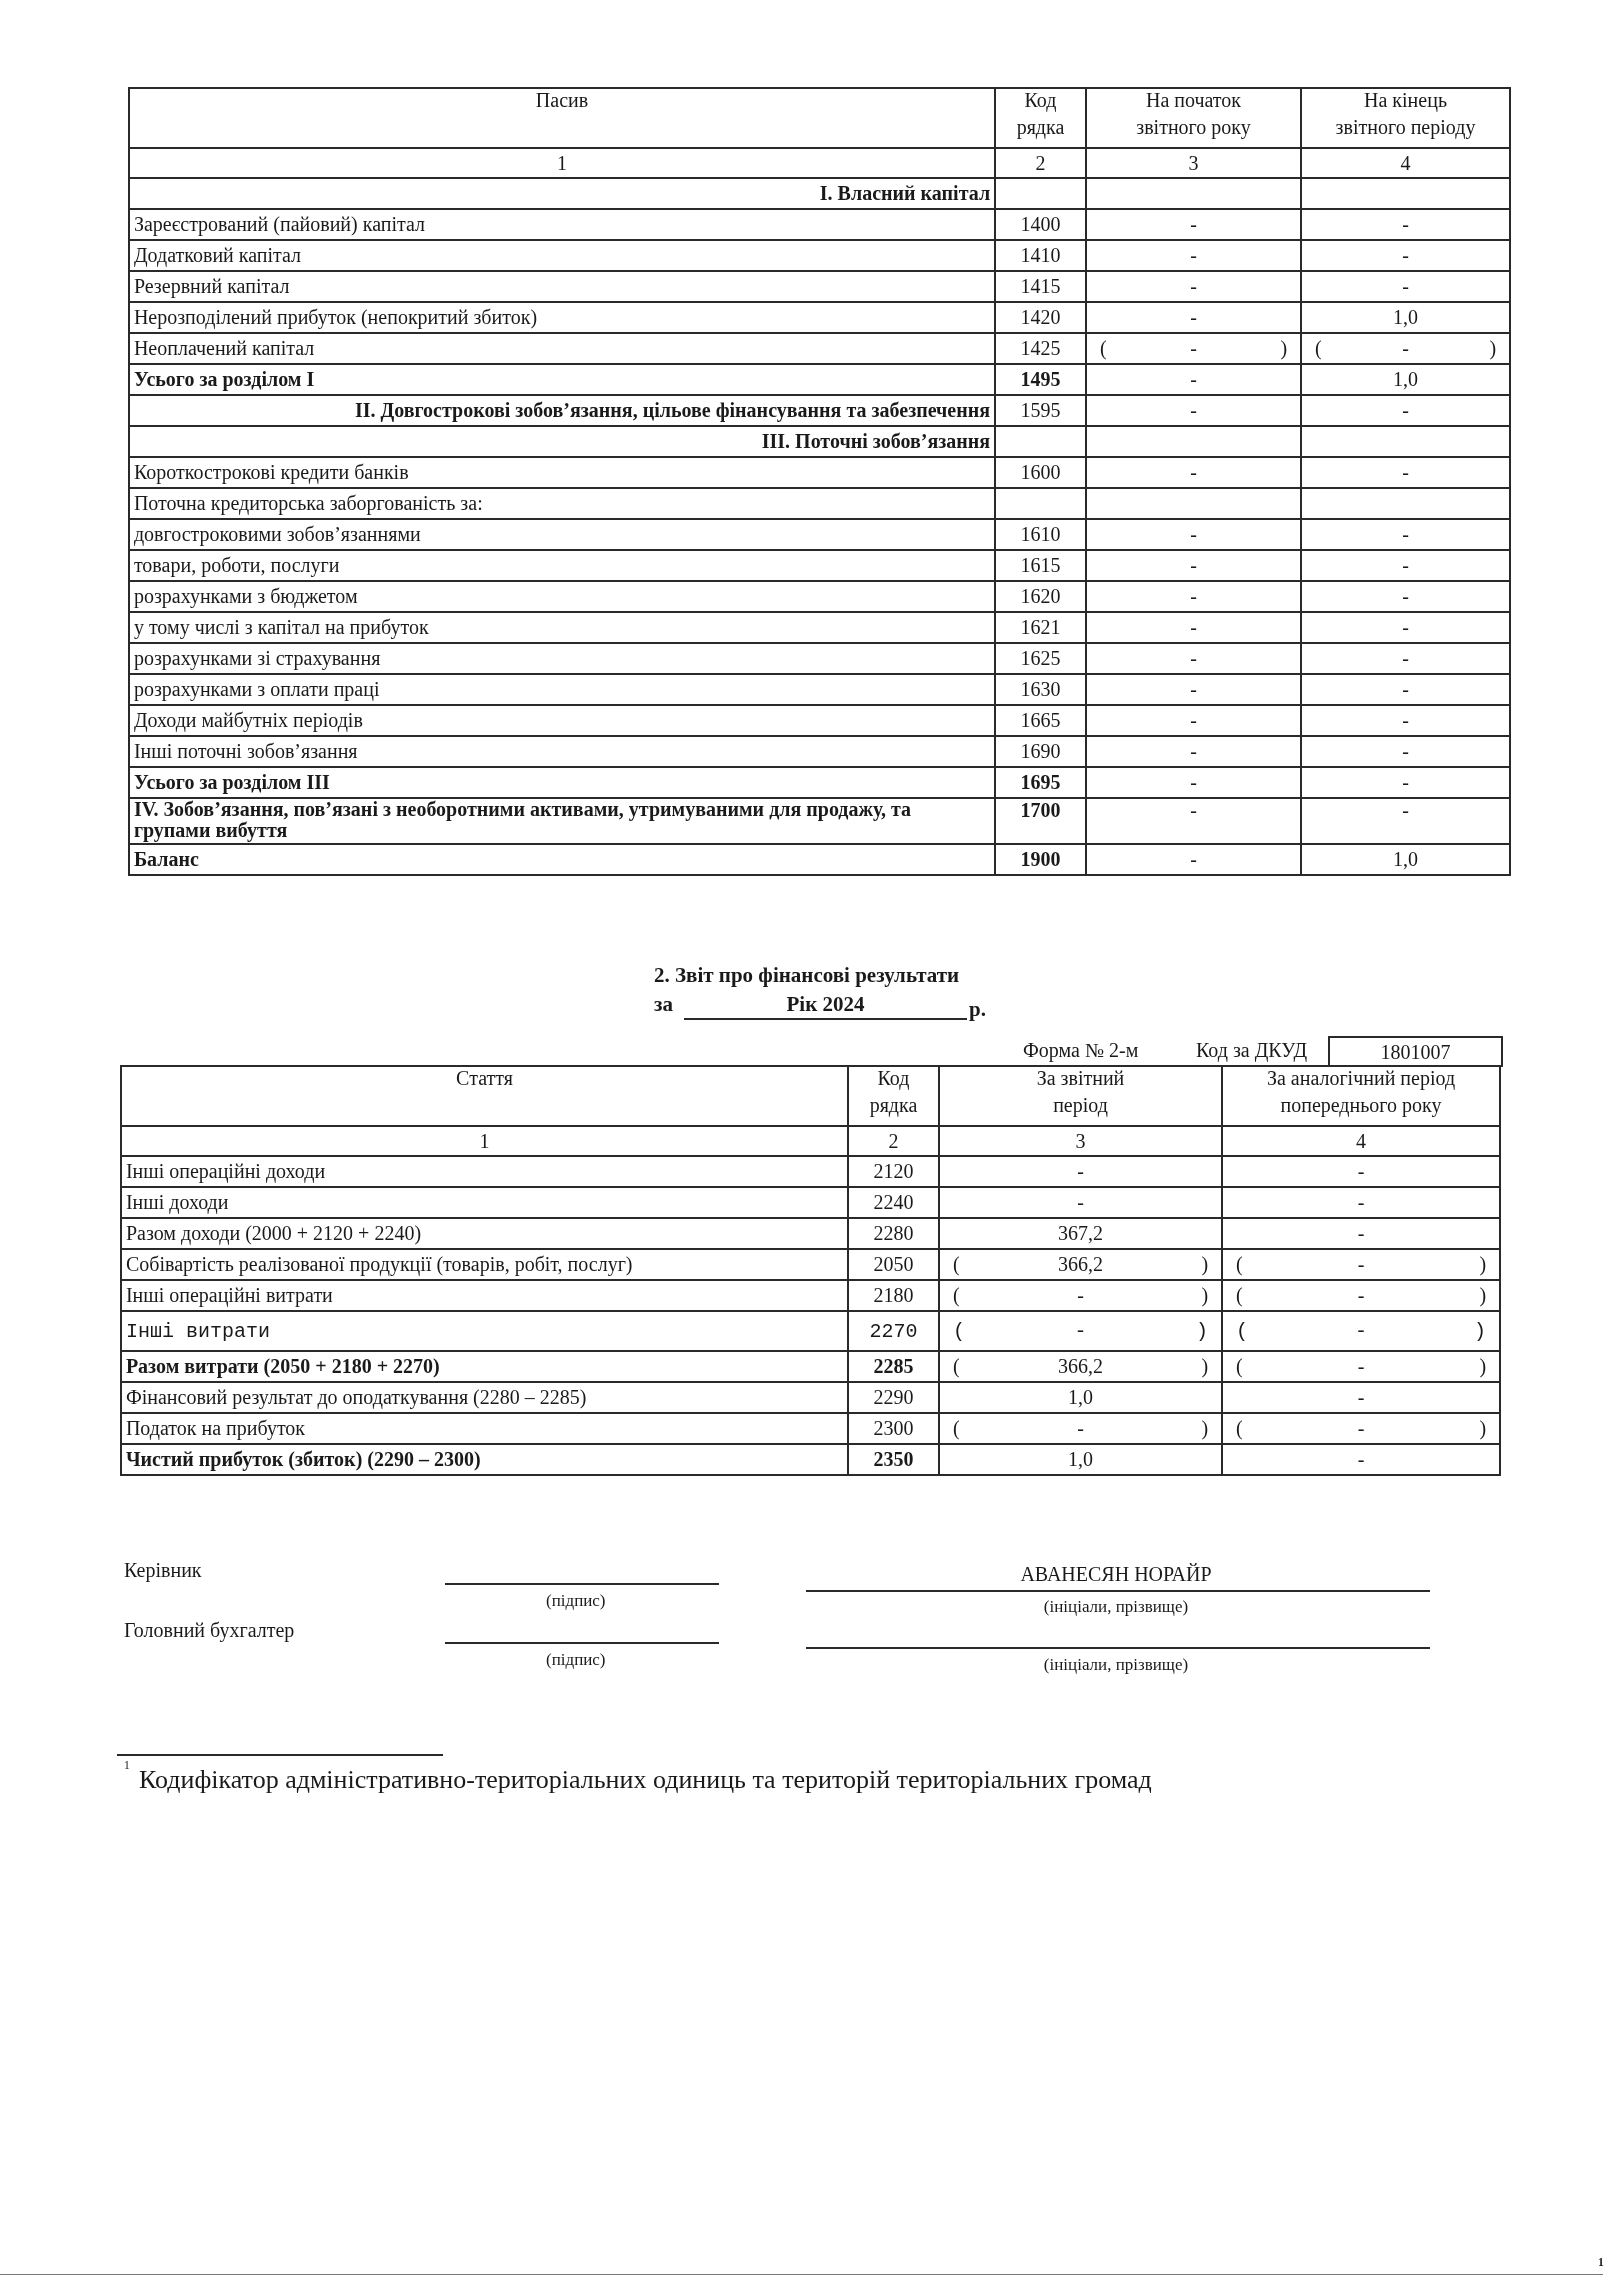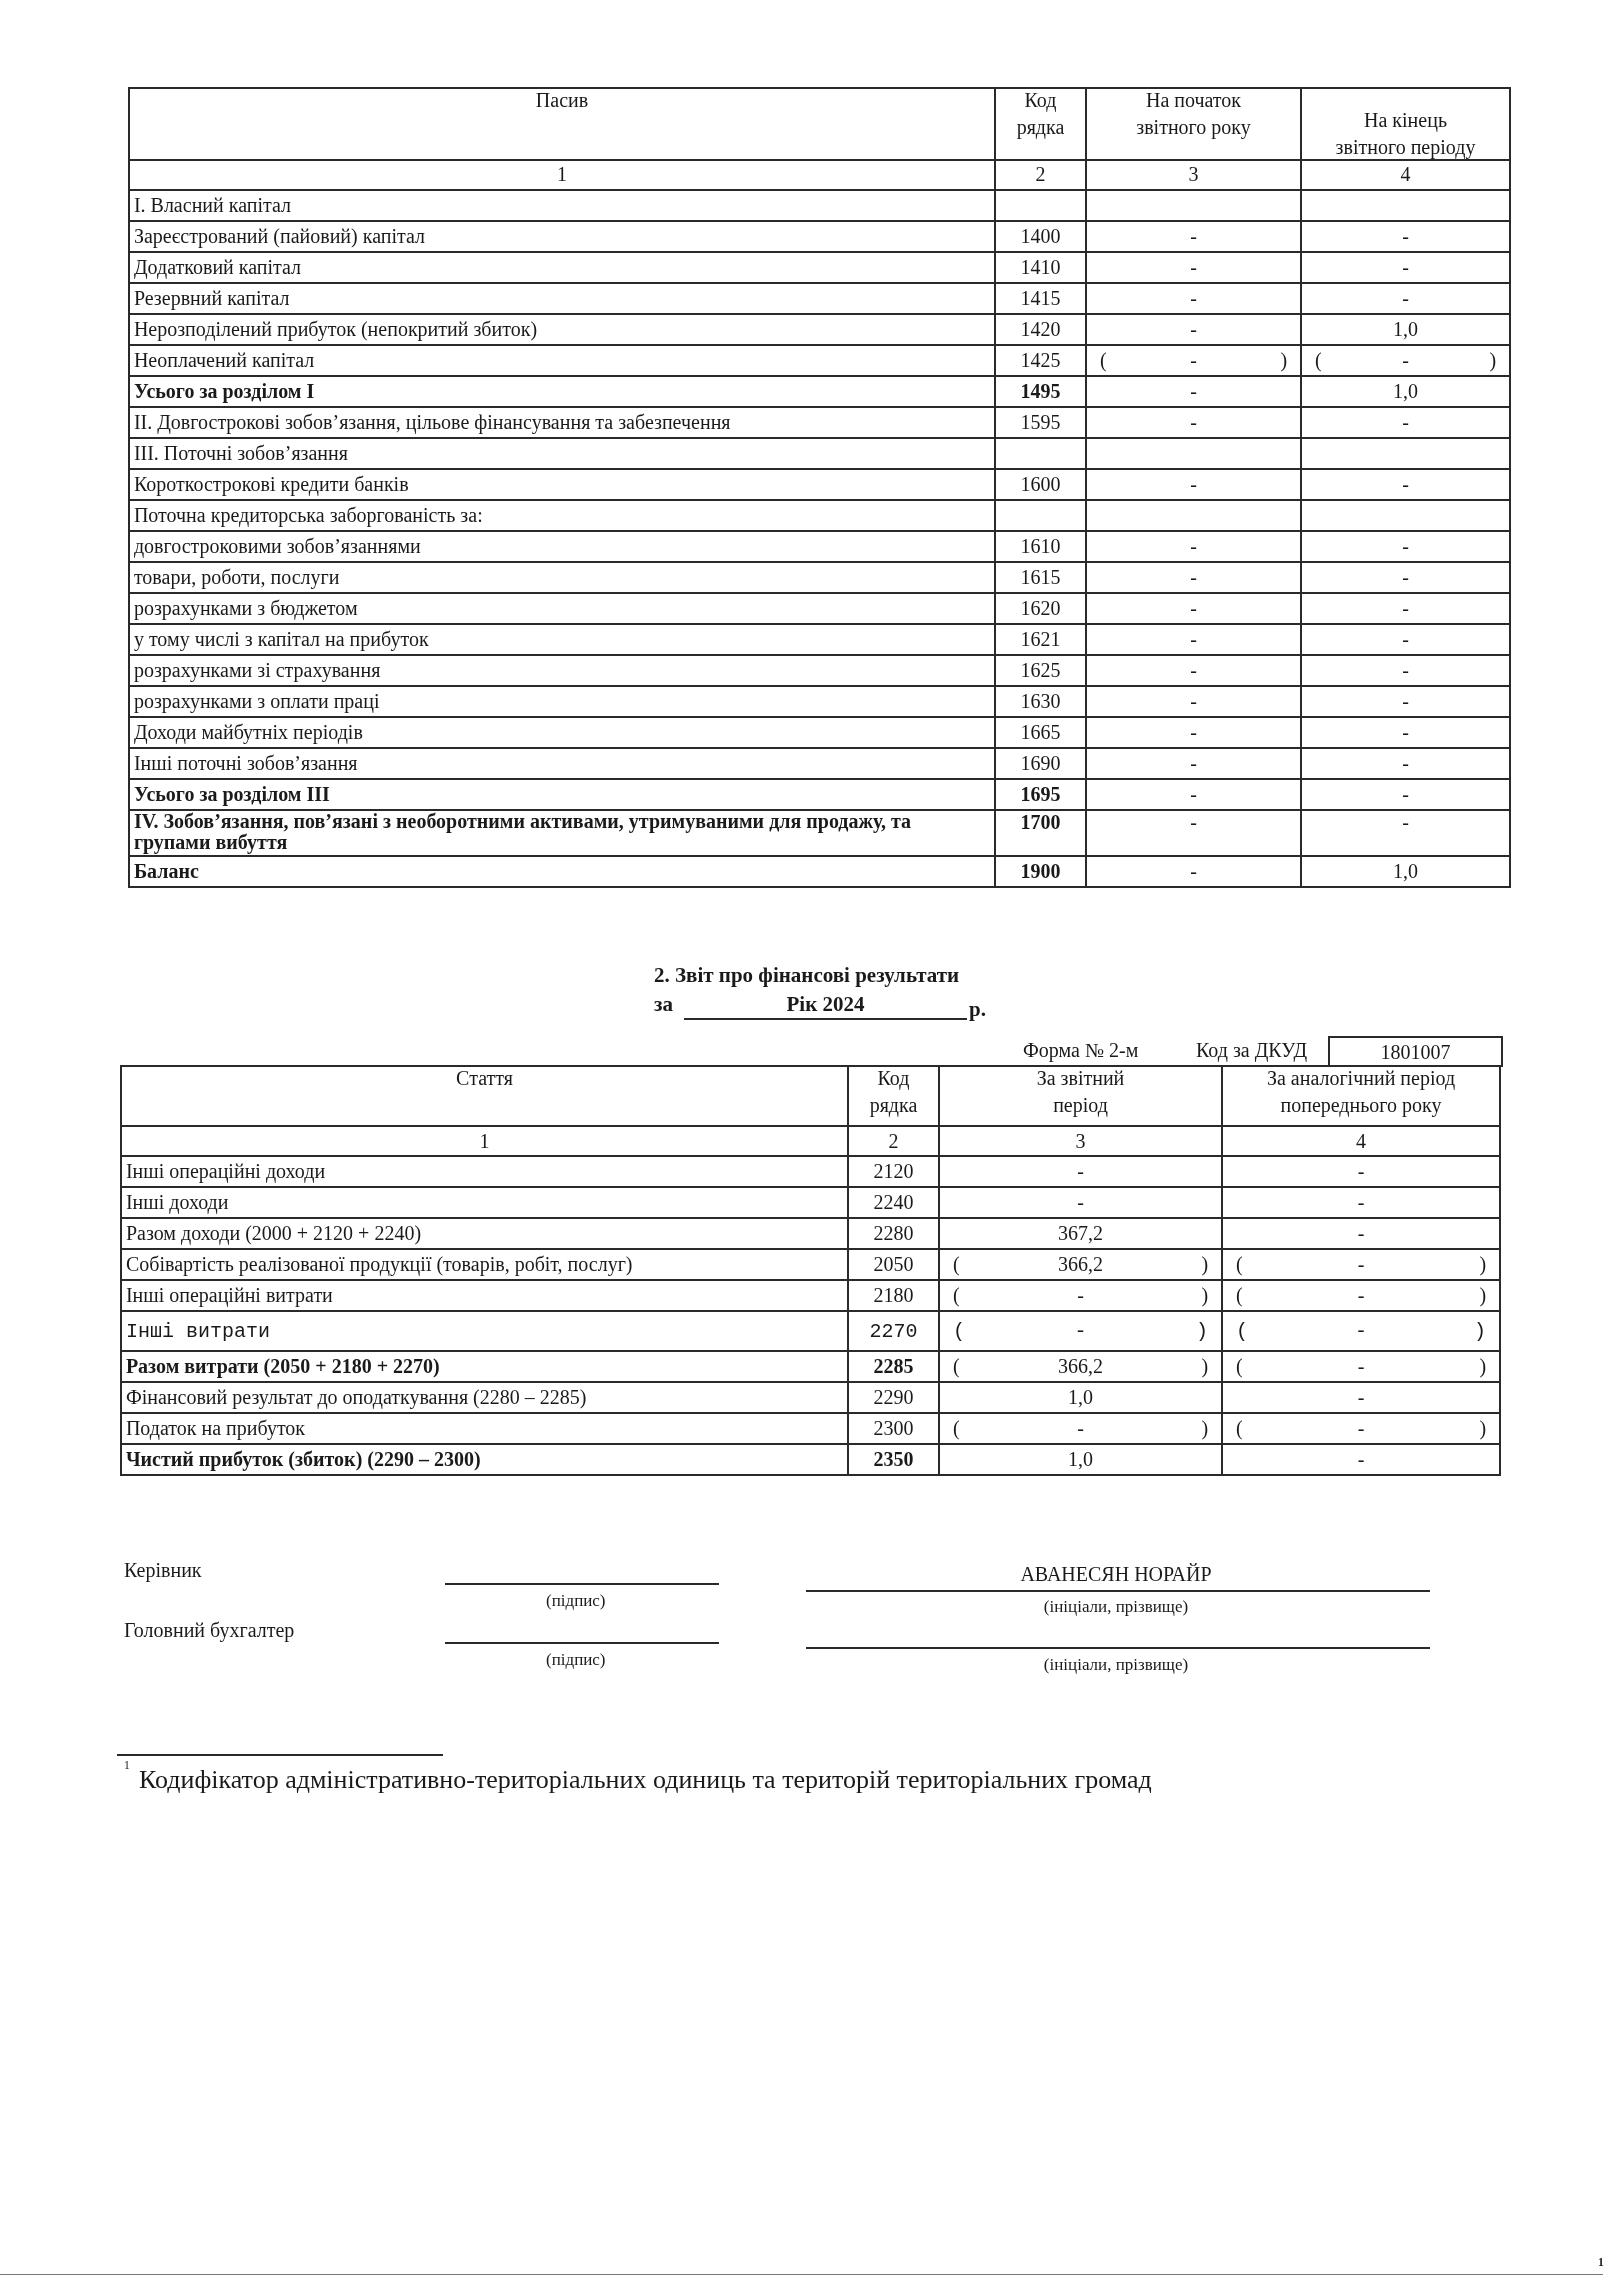--- a/index.html
+++ b/index.html
@@ -3,21 +3,21 @@
 <meta charset="utf-8">
 <style>
   html, body { margin:0; padding:0; background:#ffffff; }
   body { width:1616px; height:2284px; position:relative; overflow:hidden;
          font-family:"Liberation Serif", "DejaVu Serif", serif; color:#1a1a1a; }
   table { border-collapse:collapse; position:absolute; table-layout:fixed; }
   td { border:2px solid #2a2a2a; padding:0 3.9px; font-size:20px; line-height:1.15; vertical-align:middle; overflow:hidden; white-space:nowrap; }
   .c { text-align:center; }
   .b { font-weight:bold; }
   .hdr td { vertical-align:top; }
-  .sec { text-align:left; font-weight:normal; }
+  .sec { text-align:right; font-weight:bold; }
   .paren { display:flex; justify-content:space-between; align-items:center; padding:0 9px; }
   .paren .v { flex:1; text-align:center; }
   #balance { left:128px; top:87px; width:1381px; }
   #finres { left:120px; top:1065px; width:1380px; }
   .title { position:absolute; font-weight:bold; font-size:21px; }
   .lbl { position:absolute; font-size:20px; }
   .small { position:absolute; font-size:17px; }
   .line { position:absolute; border-top:2px solid #2a2a2a; height:0; }
   .dkud-box { position:absolute; border:2px solid #2a2a2a; border-bottom:none; font-size:20px; text-align:center; }
   .wrap { white-space:normal; }
@@ -37,21 +37,21 @@
     <td class="c"><span>Пасив</span></td>
     <td class="c">
           <div>Код</div>
           <div style="margin-top:3.9px">рядка</div>
         </td>
     <td class="c">
           <div>На початок</div>
           <div style="margin-top:3.9px">звітного року</div>
         </td>
     <td class="c">
-          <div style="margin-top:20px">На кінець</div>
+          <div style="margin-top:0">На кінець</div>
           <div style="margin-top:3.9px">звітного періоду</div>
         </td>
   </tr>
   <tr style="height:30px">
     <td class="c">1</td>
     <td class="c">2</td>
     <td class="c">3</td>
     <td class="c">4</td>
   </tr>
   </tbody>

